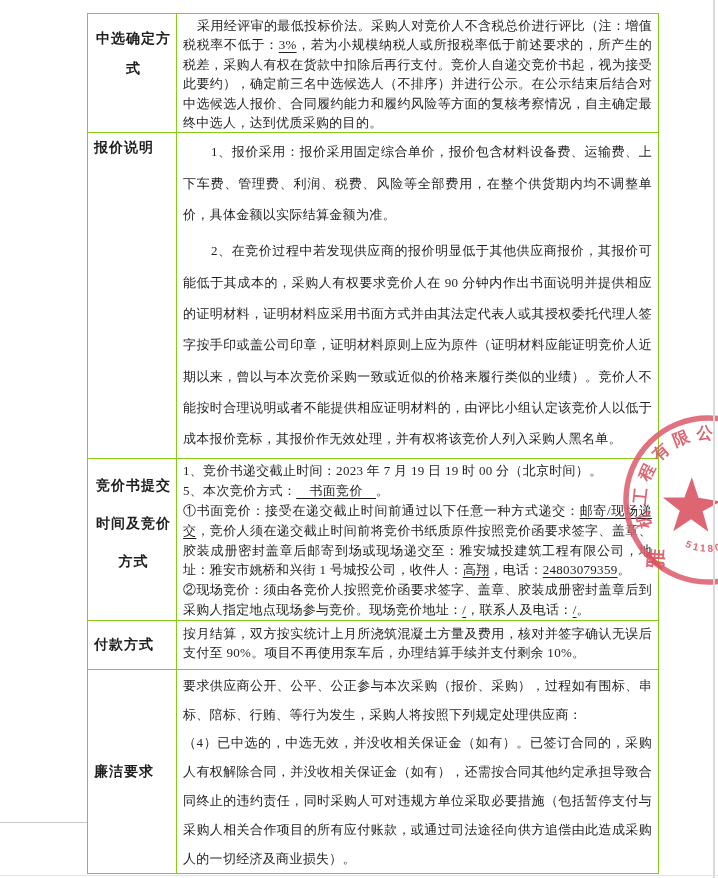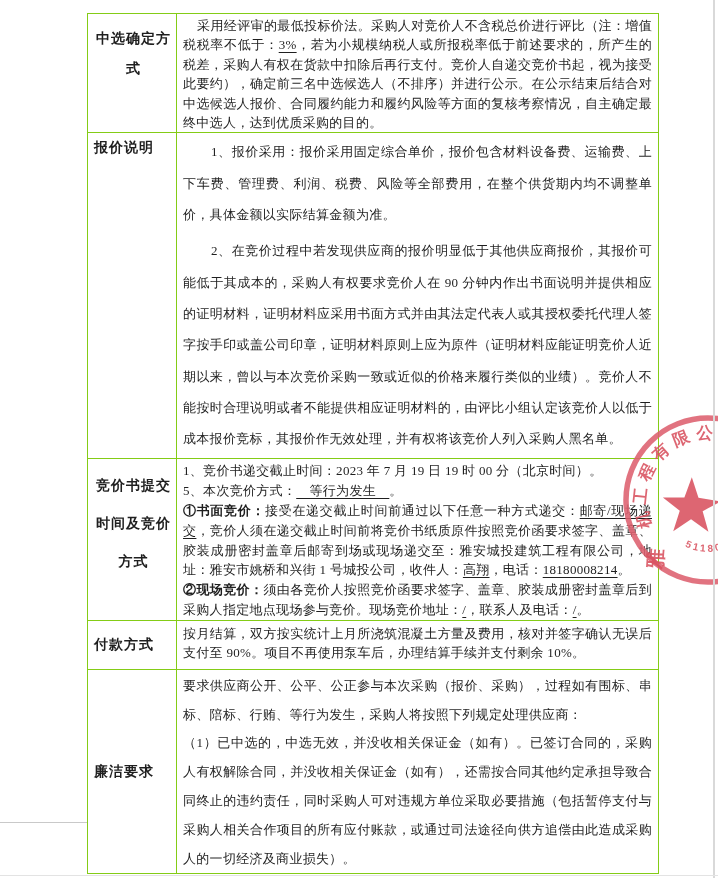--- a/index.html
+++ b/index.html
@@ -18,21 +18,21 @@
     padding:6px 3px 0 6px; line-height:20px; letter-spacing:1px;
   }
   td.content{
     width:469px; font-size:13px; text-align:justify;
     padding:2px 6px 0 6px; letter-spacing:.3px;
   }
   .para{margin:0; padding:0;}
   .ind1{text-indent:14px;}
   .ind2{text-indent:28px;}
   .u{text-decoration:underline; text-underline-offset:3px;}
-  .b{font-weight:bold;}
+  .b{font-weight:normal;}
   
   .row0{height:119px;} .row1{height:326px;} .row2{height:160px;}
   .row3{height:49px;}  .row4{height:203px;}
   .row0 .label{line-height:30px; padding-top:10px;text-align:center;}
   .row1 .label{padding-top:5px;}
   .row2 .label{line-height:38px; padding-top:8px;text-align:center;}
   .row3 .label,.row4 .label{vertical-align:middle; padding-top:0;margin-left:38px;}
   .row0 .content{line-height:19.4px;}
   .row1 .content{line-height:31.3px; padding-top:3px;}
   .row1 .para + .para{margin-top:5px;}
@@ -64,36 +64,36 @@
       <td class="label">报价说明</td>
       <td class="content">
             <p class="para ind2"><span>1、报价采用：报价采用固定综合单价，报价包含材料设备费、运输费、上下车费、管理费、利润、税费、风险等全部费用，在整个供货期内均不调整单价，具体金额以实际结算金额为准。</span></p>
             <p class="para ind2"><span>2、在竞价过程中若发现供应商的报价明显低于其他供应商报价，其报价可能低于其成本的，采购人有权要求竞价人在 90 分钟内作出书面说明并提供相应的证明材料，证明材料应采用书面方式并由其法定代表人或其授权委托代理人签字按手印或盖公司印章，证明材料原则上应为原件（证明材料应能证明竞价人近期以来，曾以与本次竞价采购一致或近似的价格来履行类似的业绩）。竞价人不能按时合理说明或者不能提供相应证明材料的，由评比小组认定该竞价人以低于成本报价竞标，其报价作无效处理，并有权将该竞价人列入采购人黑名单。</span></p>
           </td>
     </tr>
     <tr class="row2">
       <td class="label">竞价书提交时间及竞价方式</td>
       <td class="content">
             <p class="para"><span>1、竞价书递交截止时间：2023 年 7 月 19 日 19 时 00 分（北京时间）。</span></p>
-            <p class="para"><span>5、本次竞价方式：</span><span class="u">　等行为发生　</span><span>。</span></p>
-            <p class="para"><span class="b">①书面竞价：</span><span>接受在递交截止时间前通过以下任意一种方式递交：</span><span class="u">邮寄/现场递交</span><span>，竞价人须在递交截止时间前将竞价书纸质原件按照竞价函要求签字、盖章、胶装成册密封盖章后邮寄到场或现场递交至：雅安城投建筑工程有限公司，地址：雅安市姚桥和兴街 1 号城投公司，收件人：</span><span class="u">高翔</span><span>，电话：</span><span class="u">18180008214</span><span>。</span></p>
+            <p class="para"><span>5、本次竞价方式：</span><span class="u">　书面竞价　</span><span>。</span></p>
+            <p class="para"><span class="b">①书面竞价：</span><span>接受在递交截止时间前通过以下任意一种方式递交：</span><span class="u">邮寄/现场递交</span><span>，竞价人须在递交截止时间前将竞价书纸质原件按照竞价函要求签字、盖章、胶装成册密封盖章后邮寄到场或现场递交至：雅安城投建筑工程有限公司，地址：雅安市姚桥和兴街 1 号城投公司，收件人：</span><span class="u">高翔</span><span>，电话：</span><span class="u">24803079359</span><span>。</span></p>
             <p class="para"><span class="b">②现场竞价：</span><span>须由各竞价人按照竞价函要求签字、盖章、胶装成册密封盖章后到采购人指定地点现场参与竞价。现场竞价地址：</span><span class="u">/</span><span>，联系人及电话：</span><span class="u">/</span><span>。</span></p>
           </td>
     </tr>
     <tr class="row3">
       <td class="label">付款方式</td>
       <td class="content">
             <p class="para"><span>按月结算，双方按实统计上月所浇筑混凝土方量及费用，核对并签字确认无误后支付至 90%。项目不再使用泵车后，办理结算手续并支付剩余 10%。</span></p>
           </td>
     </tr>
     <tr class="row4">
       <td class="label">廉洁要求</td>
       <td class="content">
             <p class="para"><span>要求供应商公开、公平、公正参与本次采购（报价、采购），过程如有围标、串标、陪标、行贿、等行为发生，采购人将按照下列规定处理供应商：</span></p>
-            <p class="para"><span>（1）已中选的，中选无效，并没收相关保证金（如有）。已签订合同的，采购人有权解除合同，并没收相关保证金（如有），还需按合同其他约定承担导致合同终止的违约责任，同时采购人可对违规方单位采取必要措施（包括暂停支付与采购人相关合作项目的所有应付账款，或通过司法途径向供方追偿由此造成采购人的一切经济及商业损失）。</span></p>
+            <p class="para"><span>（4）已中选的，中选无效，并没收相关保证金（如有）。已签订合同的，采购人有权解除合同，并没收相关保证金（如有），还需按合同其他约定承担导致合同终止的违约责任，同时采购人可对违规方单位采取必要措施（包括暂停支付与采购人相关合作项目的所有应付账款，或通过司法途径向供方追偿由此造成采购人的一切经济及商业损失）。</span></p>
           </td>
     </tr>
   </tbody>
     </table>
 
   <div class="stamp">
     <svg width="106" height="185" viewBox="0 0 106 185" xmlns="http://www.w3.org/2000/svg" font-family="Liberation Sans, sans-serif">
       <g fill="none" stroke="#dd606e" stroke-opacity="0.88">
         <circle cx="96" cy="92" r="82" stroke-width="5.5"></circle>
       </g>

